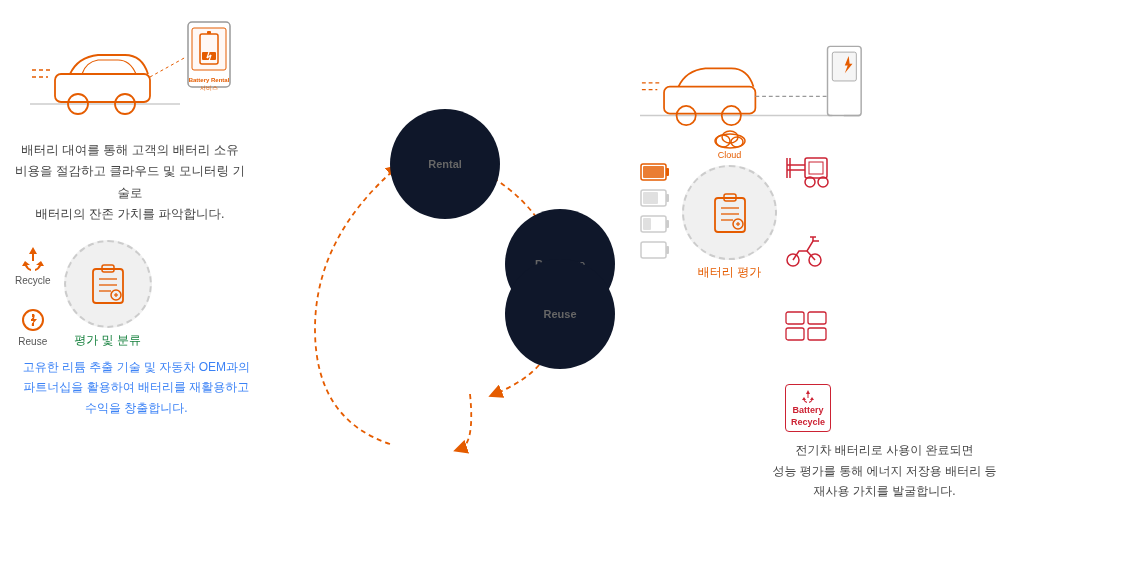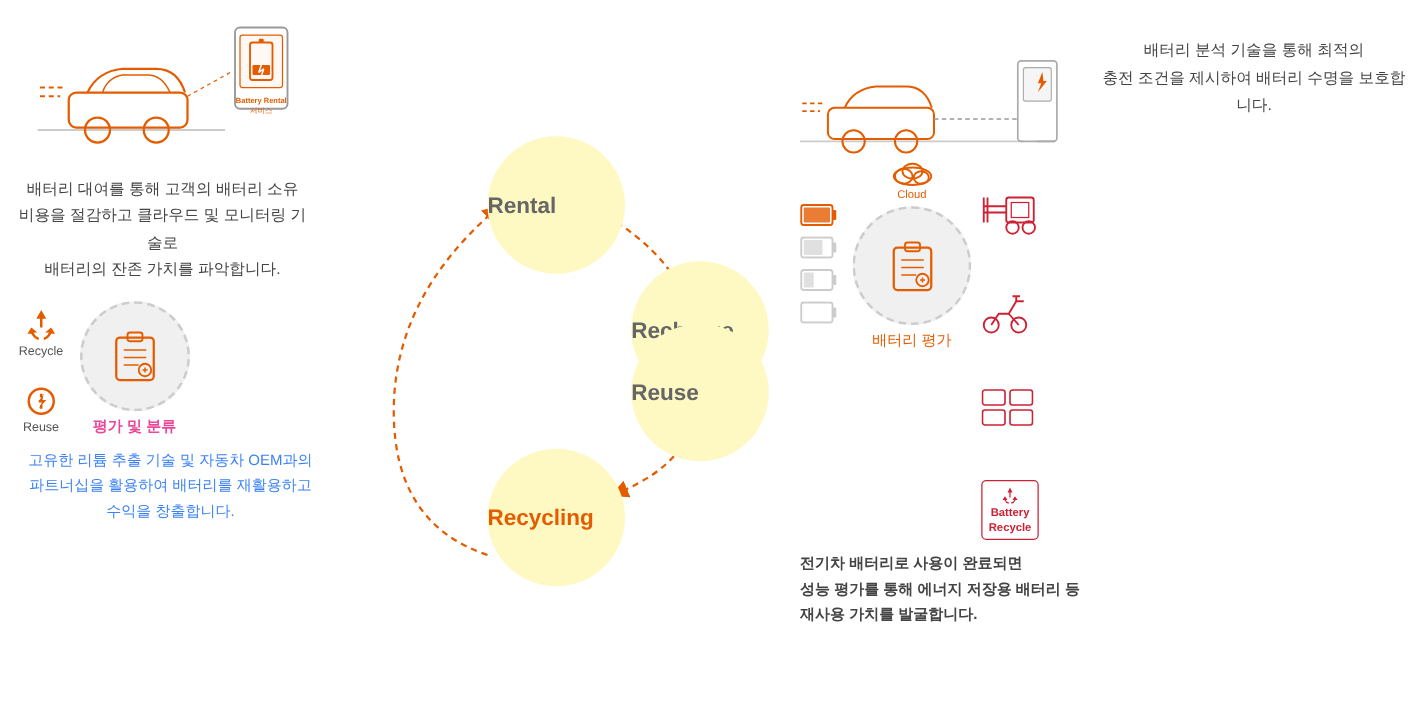--- a/index.html
+++ b/index.html
@@ -49,25 +49,25 @@
       position: relative;
       width: 340px;
       height: 360px;
     }
 
     .c-node {
       position: absolute;
       width: 110px;
       height: 110px;
       border-radius: 50%;
-      background: #fef9c3;
+      background: #0f172a;
       display: flex;
       align-items: center;
-      justify-content: flex-start;
-      font-size: 18px;
+      justify-content: center;
+      font-size: 11px;
       font-weight: bold;
       color: #666;
       z-index: 2;
     }
 
     .c-node.highlight {
       color: #e55c00;
     }
 
     .n-rental { top: 0; left: 50%; transform: translateX(-50%); }
@@ -267,21 +267,21 @@
             <rect x="4" y="6" width="30" height="34" rx="3" stroke="#e55c00" stroke-width="1.8" fill="none"></rect>
             <rect x="13" y="2" width="12" height="7" rx="2" stroke="#e55c00" stroke-width="1.5" fill="none"></rect>
             <line x1="10" y1="16" x2="28" y2="16" stroke="#e55c00" stroke-width="1.3"></line>
             <line x1="10" y1="22" x2="28" y2="22" stroke="#e55c00" stroke-width="1.3"></line>
             <line x1="10" y1="28" x2="22" y2="28" stroke="#e55c00" stroke-width="1.3"></line>
             <circle cx="27" cy="32" r="5" stroke="#e55c00" stroke-width="1.5" fill="none"></circle>
             <line x1="25" y1="32" x2="29" y2="32" stroke="#e55c00" stroke-width="1.2"></line>
             <line x1="27" y1="30" x2="27" y2="34" stroke="#e55c00" stroke-width="1.2"></line>
           </svg>
         </div>
-        <div style="font-size:12px;color:#ec4899;font-weight:bold;margin-top:4px;text-align:center;">평가 및 분류</div>
+        <div style="font-size:12px;color:#15803d;font-weight:normal;margin-top:4px;text-align:center;">평가 및 분류</div>
       </div>
     </div>
 
     <div class="bottom-desc" style="white-space:pre-line; font-size:12px; color:#3b82f6; line-height:1.7; text-align:center; margin-top:8px;">고유한 리튬 추출 기술 및 자동차 OEM과의
 파트너십을 활용하여 배터리를 재활용하고
 수익을 창출합니다.</div>
   </div>
 
   <div class="col-center">
     <div class="cycle-diagram">
@@ -307,23 +307,20 @@
       </div>
 
       <div class="c-node n-recharge">
         <span>Recharge</span>
       </div>
 
       <div class="c-node n-reuse">
         <span>Reuse</span>
       </div>
 
-      <div class="c-node n-recycling highlight">
-        <span>Recycling</span>
-      </div>
     </div>
   </div>
 
   <div class="col-right">
 
     <div class="right-top-row">
       <svg class="top-right-car-svg" viewBox="0 0 260 130" fill="none" xmlns="http://www.w3.org/2000/svg">
 
         <line x1="0" y1="102" x2="200" y2="102" stroke="#ccc" stroke-width="1.5"></line>
 
@@ -336,22 +333,20 @@
         <circle cx="95" cy="102" r="10" stroke="#e55c00" stroke-width="1.8" fill="none"></circle>
 
         <line x1="120" y1="82" x2="195" y2="82" stroke="#999" stroke-width="1.5" stroke-dasharray="4,3"></line>
 
         <rect x="195" y="30" width="35" height="72" rx="3" stroke="#aaa" stroke-width="1.5" fill="none"></rect>
         <rect x="200" y="36" width="25" height="30" rx="2" stroke="#aaa" stroke-width="1" fill="#f5f5f5"></rect>
 
         <path d="M217 40 L213 50 L216 50 L213 58 L221 48 L218 48 Z" fill="#e55c00"></path>
         <line x1="212" y1="102" x2="228" y2="102" stroke="#aaa" stroke-width="1.5"></line>
       </svg>
-      <div class="top-desc-right" style="white-space:pre-line;font-size:12.5px;color:#444;line-height:1.75;margin-left:5px;margin-top:15px;">배터리 분석 기술을 통해 최적의
-충전 조건을 제시하여 배터리 수명을 보호합니다.</div>
     </div>
 
     <div class="bottom-right" style="margin-top:0;">
 
       <div class="batt-col">
 
         <svg width="30" height="18" viewBox="0 0 30 18">
             <rect x="1" y="1" width="25" height="16" rx="2" stroke="#e55c00" stroke-width="1.5" fill="none"></rect>
             <rect x="26" y="5" width="3" height="8" rx="1" fill="#e55c00"></rect>
             <rect x="3" y="3" width="21" height="12" rx="1" fill="#e55c00" opacity="0.8"></rect>
@@ -433,17 +428,17 @@
             <path d="M9 2 L11 6 L9.5 6 L9.5 10 L8.5 10 L8.5 6 L7 6 Z" fill="#cc2233"></path>
             <path d="M13 9 L15 12 L13.5 12 Q12.5 14.5 10 15 L10 13.8 Q12 13.3 12.5 12 L11 12 Z" fill="#cc2233"></path>
             <path d="M5 9 L3 12 L4.5 12 Q5.5 14.5 8 15 L8 13.8 Q6 13.3 5.5 12 L7 12 Z" fill="#cc2233"></path>
           </svg>
           <span style="white-space:pre-line;font-size:9px;color:#cc2233;font-weight:bold;">Battery
 Recycle</span>
         </div>
       </div>
     </div>
 
-    <div style="white-space:pre-line;font-size:12px;color:#444;line-height:1.7;text-align:left;margin-top:8px;font-weight:bold;">전기차 배터리로 사용이 완료되면
+    <div style="white-space:pre-line;font-size:12px;color:#444;line-height:1.7;text-align:center;margin-top:8px;">전기차 배터리로 사용이 완료되면
 성능 평가를 통해 에너지 저장용 배터리 등
 재사용 가치를 발굴합니다.</div>
   </div>
 </div>
 
 </body></html>

